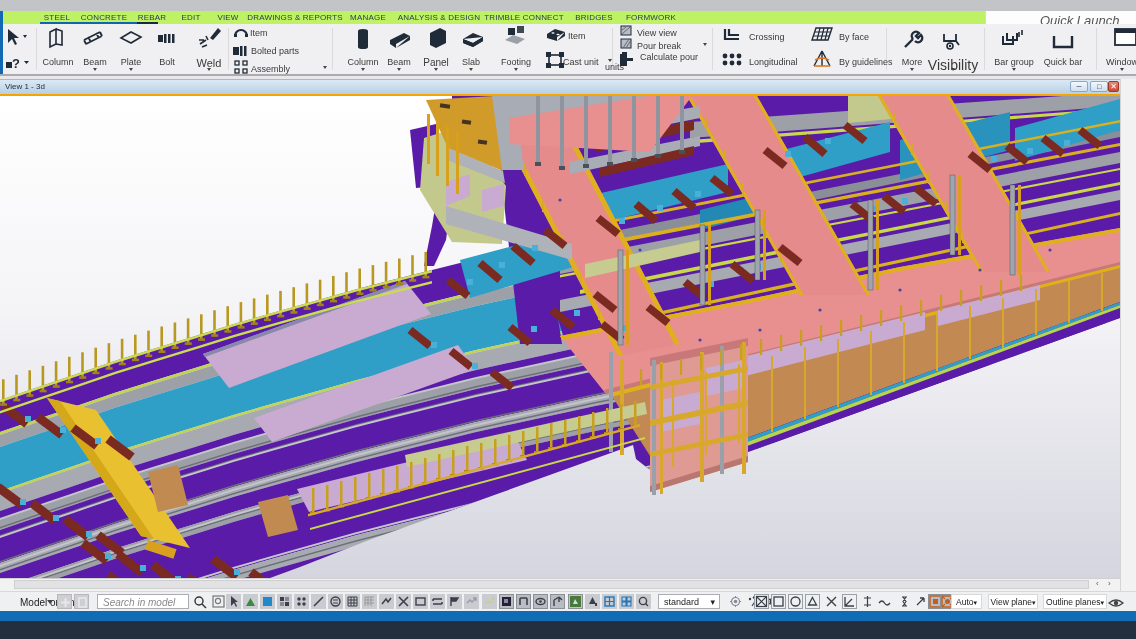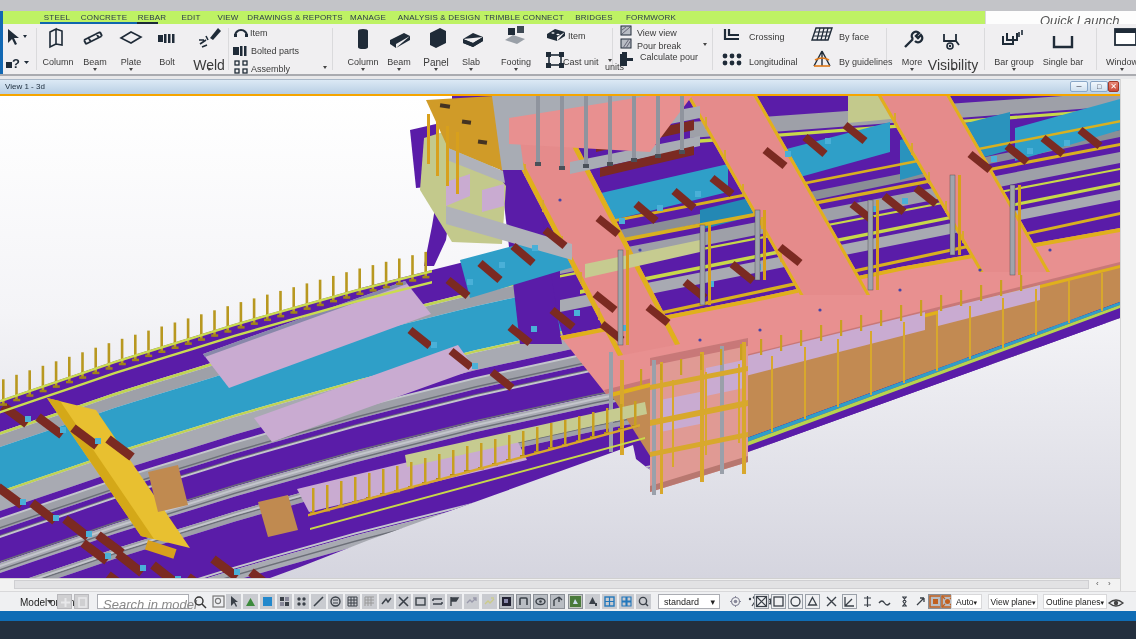--- a/index.html
+++ b/index.html
@@ -62,21 +62,21 @@
     <div class="vsep" style="left:712px"></div>
     <div class="vsep" style="left:886px"></div>
     <div class="vsep" style="left:984px"></div>
     <div class="vsep" style="left:1096px"></div>
     <div class="rlbl" style="left:58px;top:33px;font-size:9px">Column</div>
     <div class="rlbl" style="left:95px;top:33px;font-size:9px">Beam</div>
     <div class="caret" style="left:95px;top:44px"></div>
     <div class="rlbl" style="left:131px;top:33px;font-size:9px">Plate</div>
     <div class="caret" style="left:131px;top:44px"></div>
     <div class="rlbl" style="left:167px;top:33px;font-size:9px">Bolt</div>
-    <div class="rlbl" style="left:209px;top:33px;font-size:14px">Weld</div>
+    <div class="rlbl" style="left:209px;top:33px;font-size:11px">Weld</div>
     <div class="caret" style="left:209px;top:44px"></div>
     <div class="slbl" style="left:250px;top:4px">Item</div>
     <div class="slbl" style="left:251px;top:22px">Bolted parts</div>
     <div class="slbl" style="left:251px;top:40px">Assembly</div>
     <div class="caret" style="left:325px;top:42px"></div>
     <div class="rlbl" style="left:363px;top:33px;font-size:9px">Column</div>
     <div class="caret" style="left:363px;top:44px"></div>
     <div class="rlbl" style="left:399px;top:33px;font-size:9px">Beam</div>
     <div class="caret" style="left:399px;top:44px"></div>
     <div class="rlbl" style="left:436px;top:33px;font-size:10px">Panel</div>
@@ -96,21 +96,21 @@
     <div class="slbl" style="left:749px;top:8px">Crossing</div>
     <div class="slbl" style="left:749px;top:33px">Longitudinal</div>
     <div class="slbl" style="left:839px;top:8px">By face</div>
     <div class="slbl" style="left:839px;top:33px">By guidelines</div>
     <div class="rlbl" style="left:912px;top:33px;font-size:9px">More</div>
     <div class="caret" style="left:912px;top:44px"></div>
     <div class="rlbl" style="left:953px;top:33px;font-size:14px">Visibility</div>
     <div class="caret" style="left:953px;top:44px"></div>
     <div class="rlbl" style="left:1014px;top:33px;font-size:9px">Bar group</div>
     <div class="caret" style="left:1014px;top:44px"></div>
-    <div class="rlbl" style="left:1063px;top:33px;font-size:9px">Single bar</div>
+    <div class="rlbl" style="left:1063px;top:33px;font-size:9px">Quick bar</div>
     <div class="rlbl" style="left:1122px;top:33px;font-size:9px">Window</div>
     <div class="caret" style="left:1122px;top:44px"></div>
 <svg width="1136" height="50" style="position:absolute;left:0;top:0">
       <g transform="translate(48,4)">
         <path d="M2,4 L8,1 L8,16 L2,19 Z M8,1 L14,3 L14,17 L8,16" fill="none" stroke="#1f2b38" stroke-width="1.6"></path>
       </g>
       <g transform="translate(82,4)">
         <path d="M2,12 L18,4 M4,16 L20,8 M2,12 L4,16 M18,4 L20,8 M6,9 l3,5 M14,5 l3,5" stroke="#1f2b38" stroke-width="1.8" fill="none"></path>
       </g>
       <g transform="translate(119,6)">
@@ -668,21 +668,21 @@
 <div id="btoolbar">
     <div style="position:absolute;left:20px;top:5px;font-size:10px;color:#222">Model origin</div>
     <div class="caret2" style="left:47px;top:8px"></div>
     <div class="btnb" style="left:57px;width:15px"><svg width="15" height="15">
         <path d="M7.5,3 v9 M3,7.5 h9" stroke="#e8e8ea" stroke-width="2"></path>
       </svg></div>
     <div class="btnb" style="left:74px;width:15px"><svg width="15" height="15">
         <rect x="4" y="3" width="7" height="9" fill="none" stroke="#e8e8ea" stroke-width="1.6"></rect>
       </svg></div>
     <div style="position:absolute;left:97px;top:2px;width:92px;height:15px;background:#fff;border:1px solid #abadb3"></div>
-    <div style="position:absolute;left:103px;top:5px;font-size:13px;font-style:italic;color:#888">Search in model</div>
+    <div style="position:absolute;left:103px;top:5px;font-size:10px;font-style:italic;color:#888">Search in model</div>
     <svg width="36" height="18" style="position:absolute;left:193px;top:2px">
       <circle cx="6" cy="7" r="4" fill="none" stroke="#333" stroke-width="1.4"></circle>
       <line x1="9" y1="10" x2="13" y2="14" stroke="#333" stroke-width="1.4"></line>
       <rect x="20" y="2" width="11" height="11" fill="none" stroke="#777" stroke-width="1.2"></rect>
       <circle cx="25" cy="7" r="2.6" fill="none" stroke="#777" stroke-width="1.1"></circle>
     </svg>
     <div class="bic" style="left:226px;background:#c9cbd0;">
       <svg width="13" height="13" viewBox="0 0 13 13">
         <path d="M4,1 L4,11 L7,8 L9,12 L10,11 L8,7 L11,7 Z" fill="#3a4048"></path>
       </svg>

